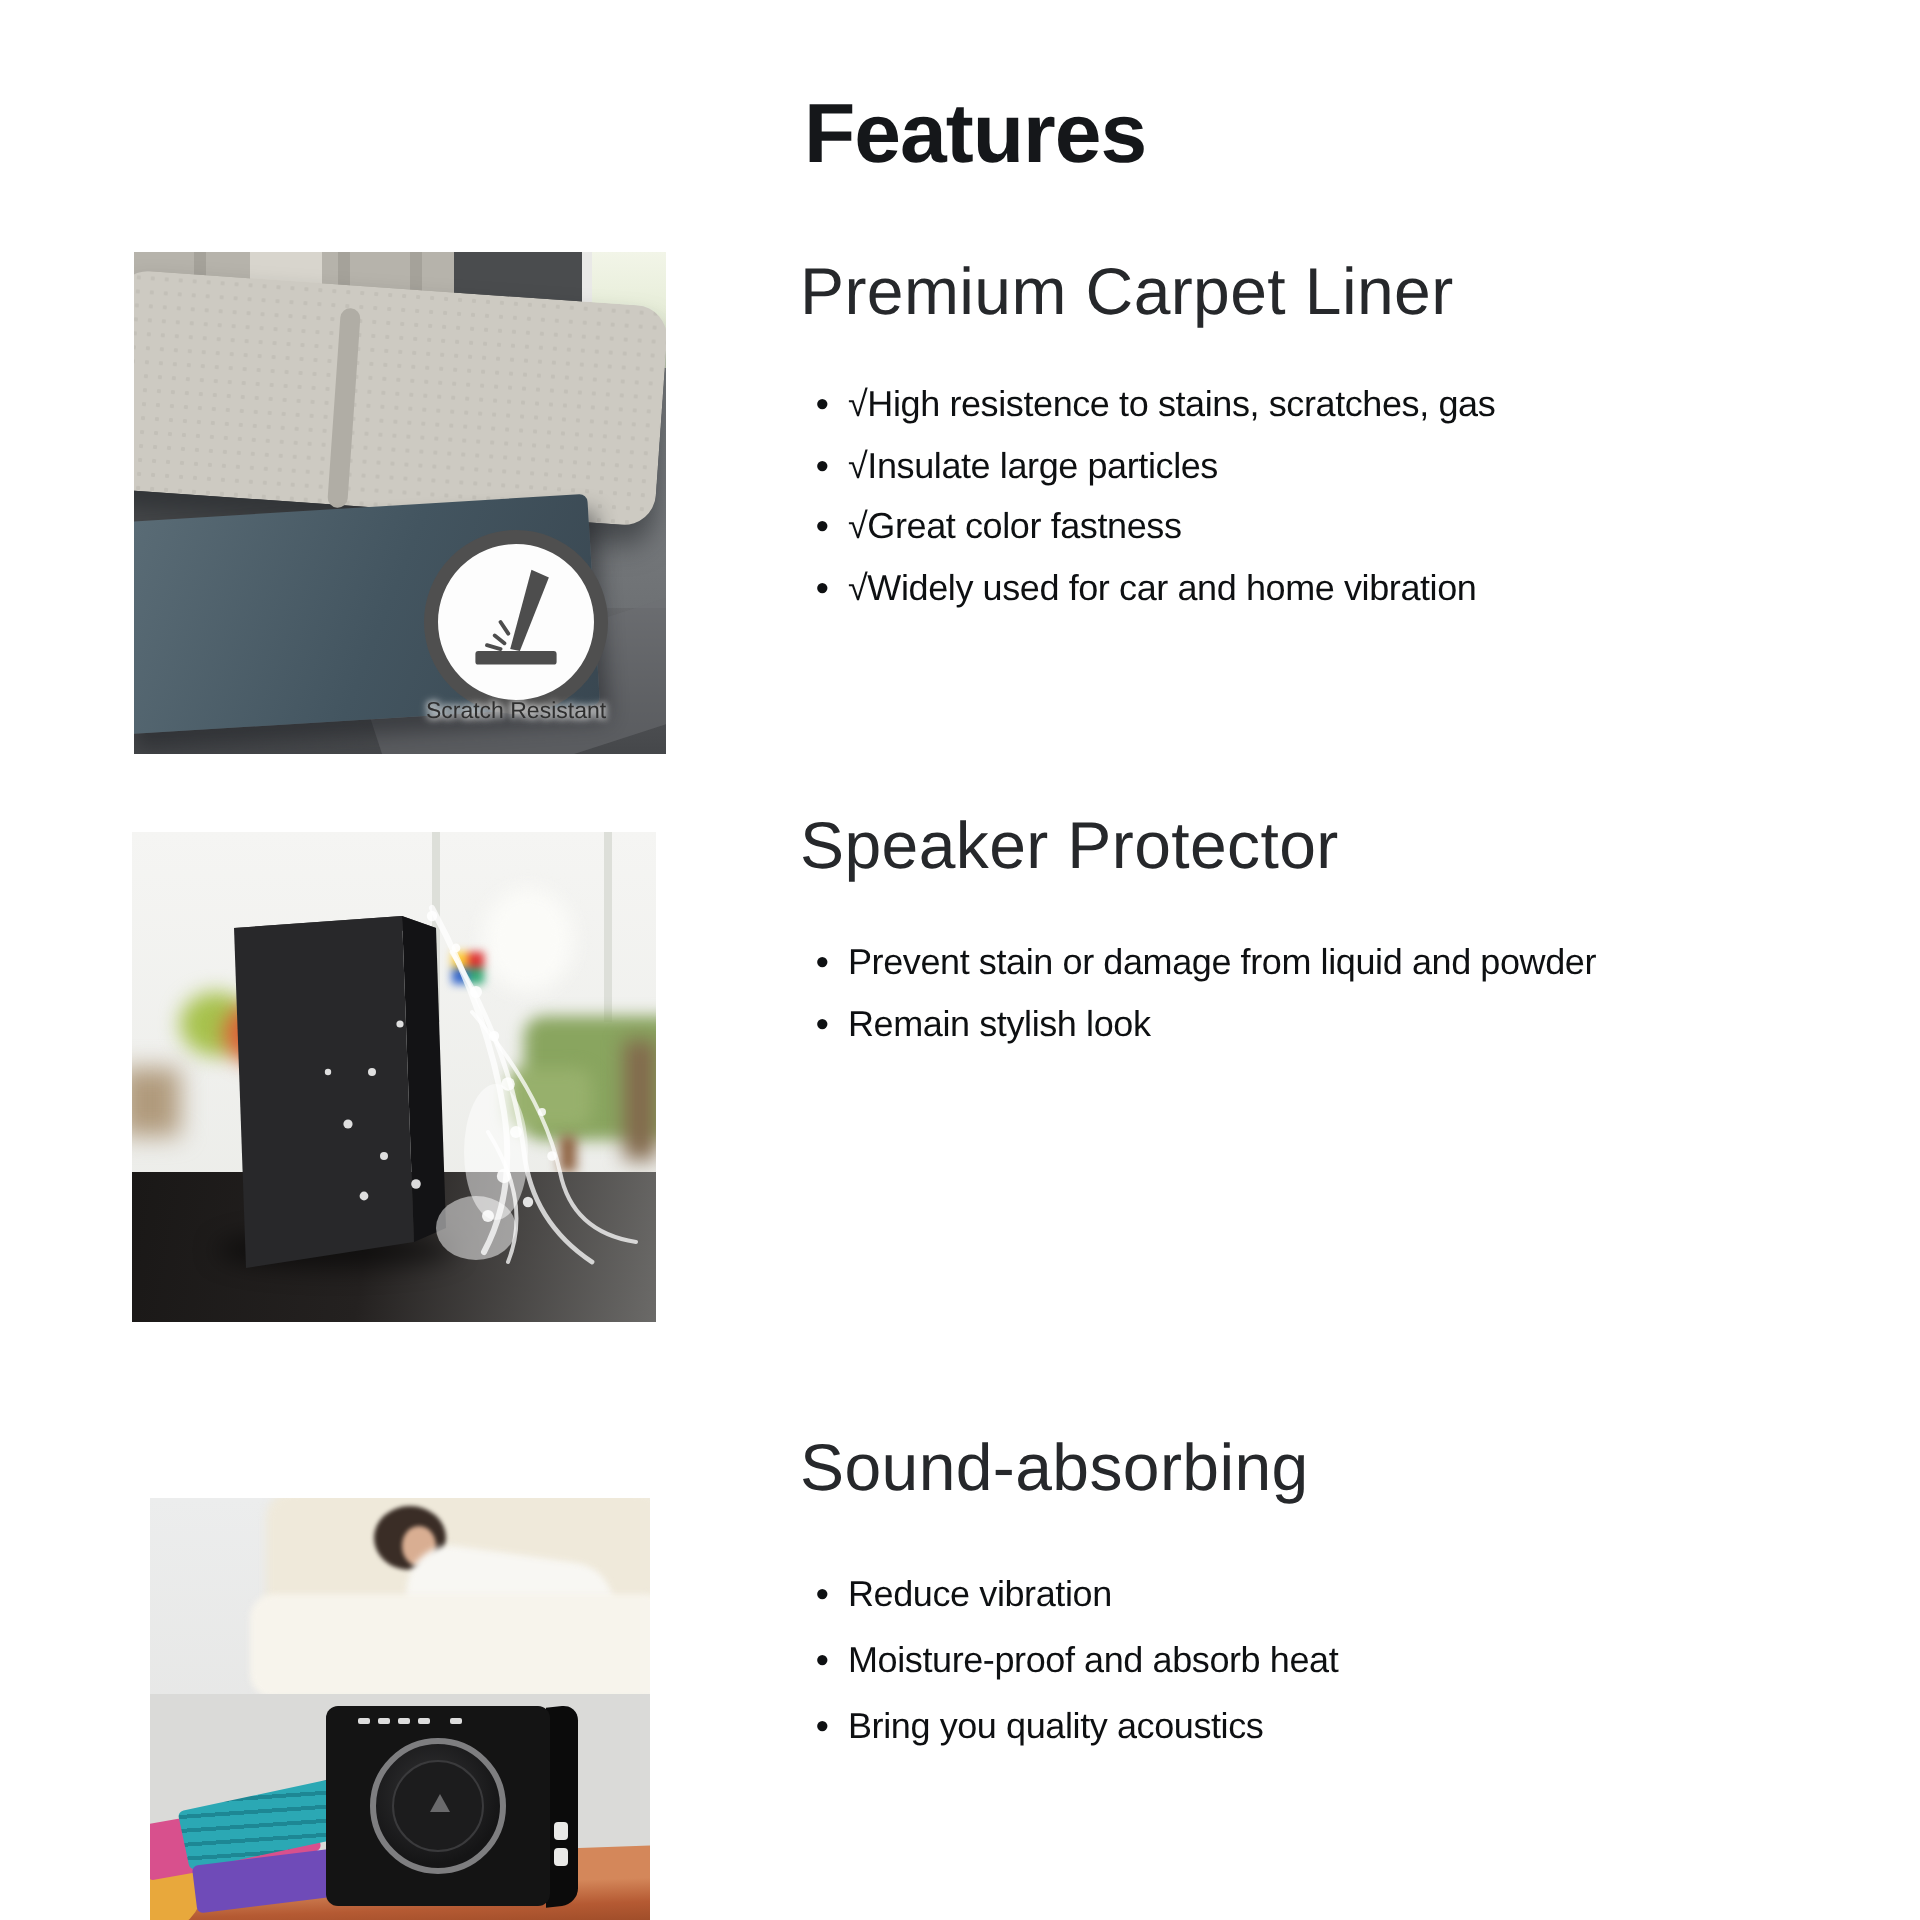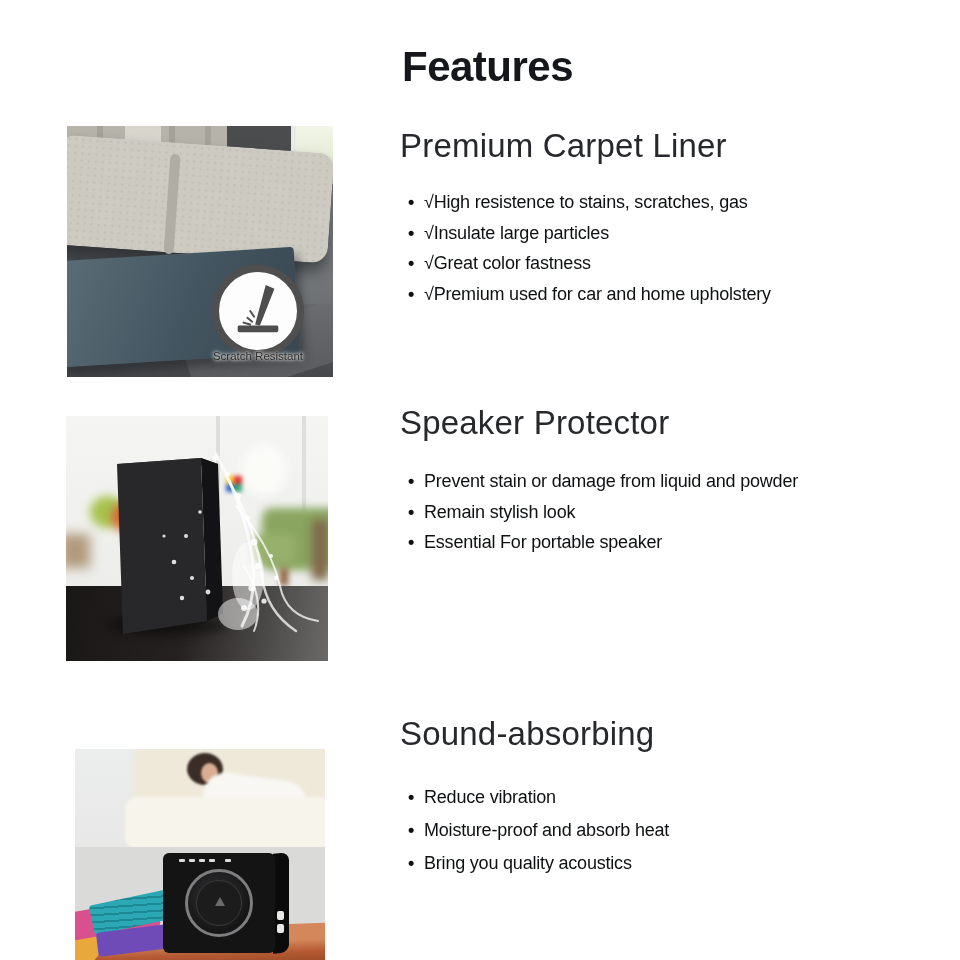--- a/index.html
+++ b/index.html
@@ -124,21 +124,21 @@
     </div>
     <div class="abs badge-label">Scratch Resistant</div>
   </div>
 
   <div class="sec-text t1" style="top:130px;">
     <h2>Premium Carpet Liner</h2>
     <ul>
       <li>√High resistence to stains, scratches, gas</li>
       <li>√Insulate large particles</li>
       <li>√Great color fastness</li>
-      <li>√Premium used for car and home upholstery</li>
+      <li>√Widely used for car and home vibration</li>
     </ul>
   </div>
 
   <div class="photo p2">
     <div class="abs winline" style="left:150px;"></div>
     <div class="abs winline" style="left:236px;"></div>
     <div class="abs lamp"></div>
     <div class="abs cube"></div>
     <div class="abs pil-g"></div>
     <div class="abs pil-o"></div>
@@ -184,21 +184,20 @@
         <ellipse cx="172" cy="198" rx="20" ry="16"></ellipse>
       </g>
     </svg>
   </div>
 
   <div class="sec-text t2" style="top:407px;">
     <h2>Speaker Protector</h2>
     <ul>
       <li>Prevent stain or damage from liquid and powder</li>
       <li>Remain stylish look</li>
-      <li>Essential For portable speaker</li>
     </ul>
   </div>
 
   <div class="photo p3">
     <div class="abs sofa-back"></div>
     <div class="abs hair"></div>
     <div class="abs face"></div>
     <div class="abs body"></div>
     <div class="abs sofa-seat"></div>
     <div class="abs floor"></div>

